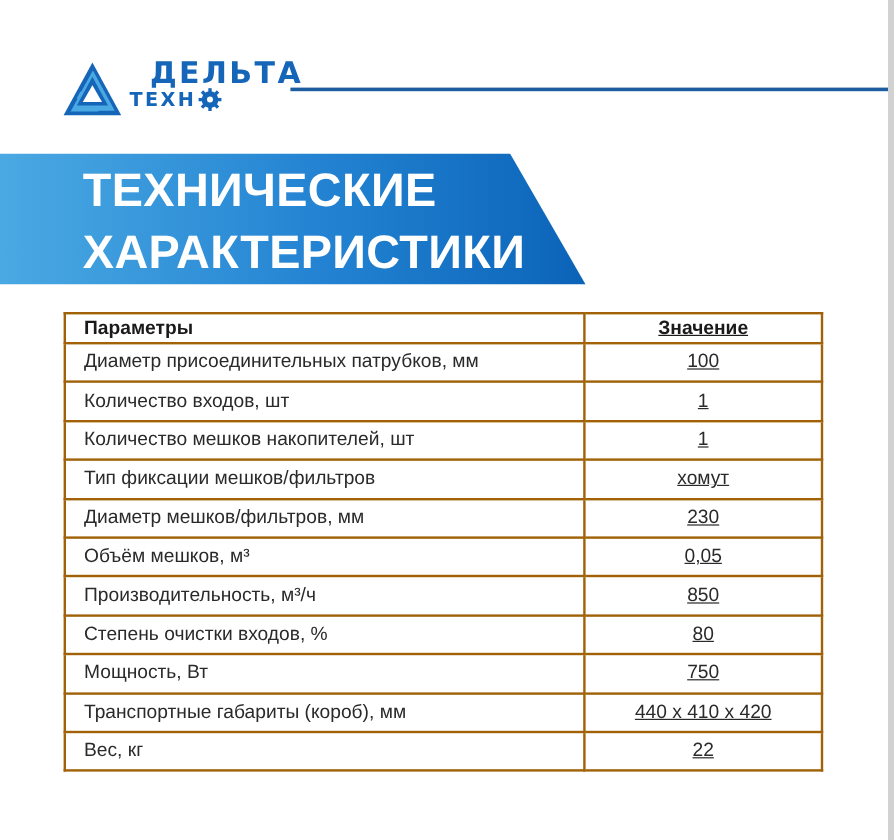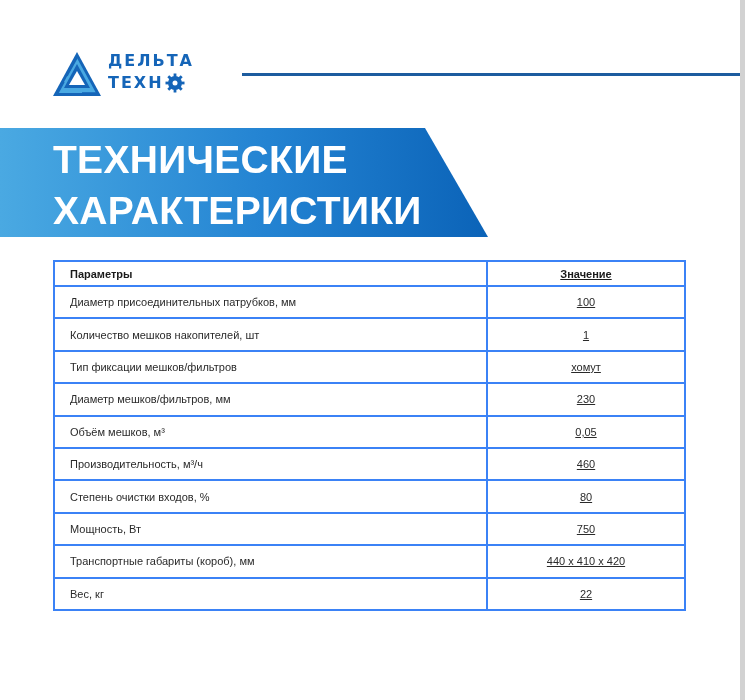--- a/index.html
+++ b/index.html
@@ -40,23 +40,24 @@
     position: absolute;
     left: 56px;
     top: 0;
     font-family: "DejaVu Sans", sans-serif;
     font-weight: bold;
     color: #1565b8;
     letter-spacing: 1px;
     line-height: 22px;
   }
   .logo-line1 {
-    font-size: 16px;
+    font-size: 25px;
     display: block;
     letter-spacing: 2px;
+    margin-left: 17px;
   }
   .logo-line2 {
     font-size: 16px;
     display: flex;
     align-items: center;
     letter-spacing: 2px;
   }
   .gear {
     display: inline-block;
     width: 20px;
@@ -89,32 +90,33 @@
     top: 6px;
     color: #ffffff;
     font-weight: bold;
     font-size: 39px;
     line-height: 51px;
     letter-spacing: 0.3px;
   }
   .banner-title span {
     display: block;
     white-space: nowrap;
+    margin-left: 16px;
   }
   table.specs {
     position: absolute;
     left: 53px;
     top: 260px;
     width: 633px;
     border-collapse: collapse;
     border: 2px solid #1f63ab;
   }
   table.specs th, table.specs td {
-    border: 2px solid #3b82f6;
-    font-size: 11px;
+    border: 2px solid #a16207;
+    font-size: 16px;
     color: #2a2a2a;
     padding: 0;
   }
   table.specs th {
     height: 23px;
     font-weight: bold;
     color: #1a1a1a;
   }
   table.specs td {
     height: 30.4px;
@@ -192,38 +194,42 @@
       <th class="col-param">Параметры</th>
       <th class="col-val">Значение</th>
     </tr>
   </thead>
   <tbody>
     <tr>
       <td class="col-param">Диаметр присоединительных патрубков, мм</td>
       <td class="col-val">100</td>
     </tr>
     <tr>
+      <td class="col-param">Количество входов, шт</td>
+      <td class="col-val">1</td>
+    </tr>
+    <tr>
       <td class="col-param">Количество мешков накопителей, шт</td>
       <td class="col-val">1</td>
     </tr>
     <tr>
       <td class="col-param">Тип фиксации мешков/фильтров</td>
       <td class="col-val">хомут</td>
     </tr>
     <tr>
       <td class="col-param">Диаметр мешков/фильтров, мм</td>
       <td class="col-val">230</td>
     </tr>
     <tr>
       <td class="col-param">Объём мешков, м³</td>
       <td class="col-val">0,05</td>
     </tr>
     <tr>
       <td class="col-param">Производительность, м³/ч</td>
-      <td class="col-val">460</td>
+      <td class="col-val">850</td>
     </tr>
     <tr>
       <td class="col-param">Степень очистки входов, %</td>
       <td class="col-val">80</td>
     </tr>
     <tr>
       <td class="col-param">Мощность, Вт</td>
       <td class="col-val">750</td>
     </tr>
     <tr>

